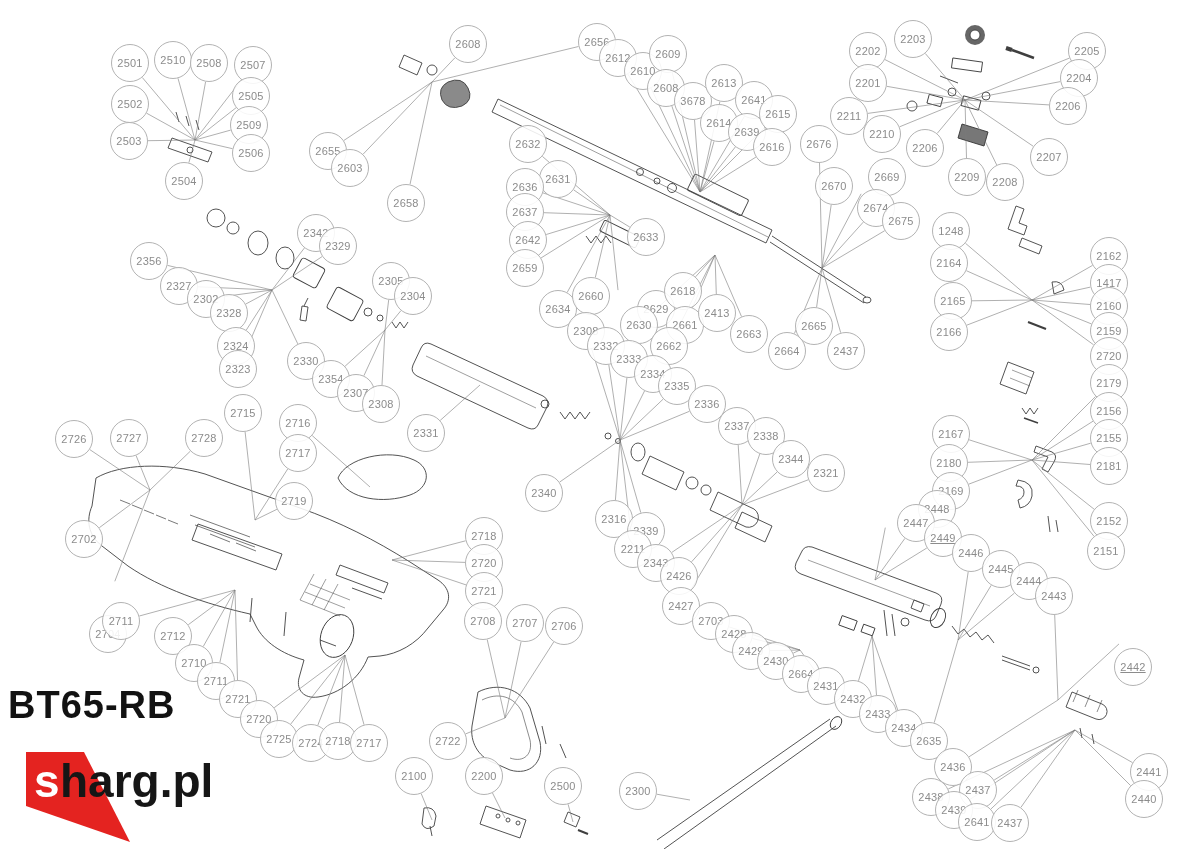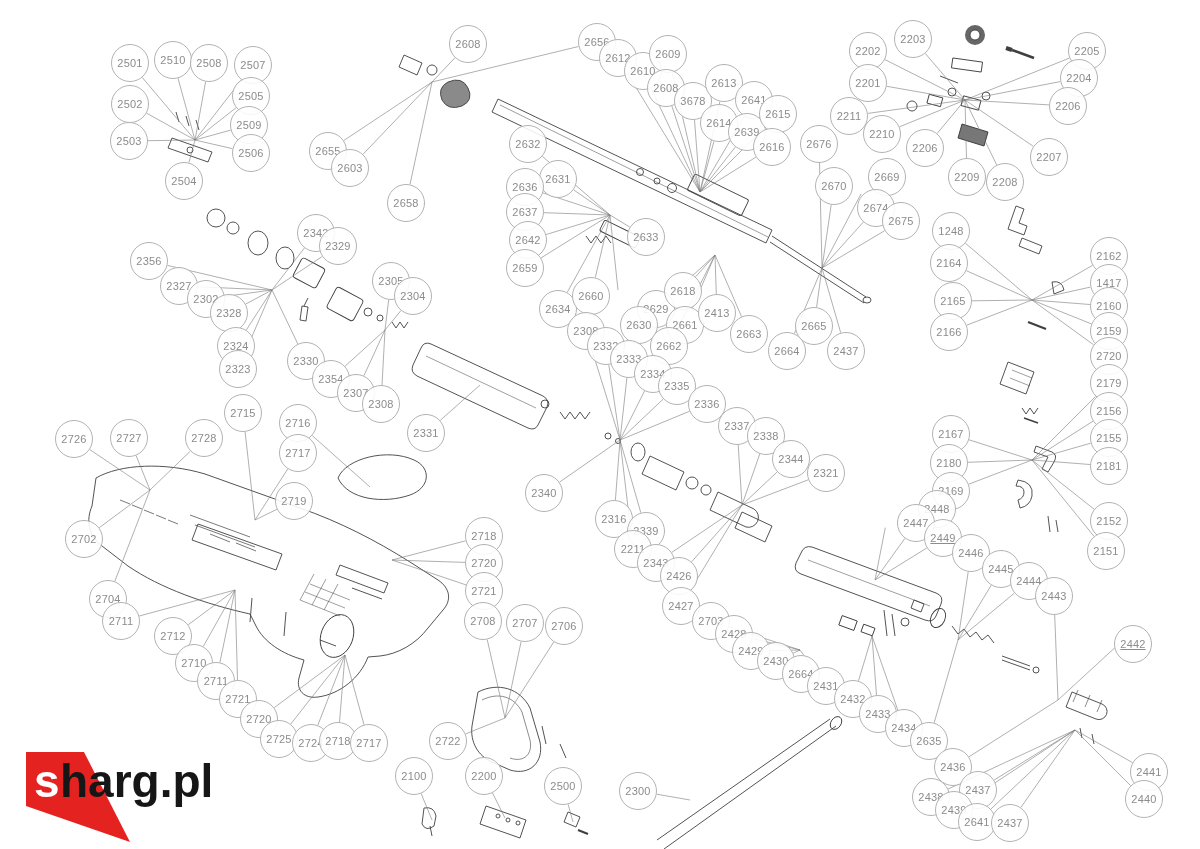--- a/index.html
+++ b/index.html
@@ -428,21 +428,21 @@
       <div class="callout" style="left: 129px; top: 438px; border: 1px solid rgb(179, 179, 179); color: rgb(140, 140, 140);">2727</div>
       <div class="callout" style="left: 204px; top: 438px; border: 1px solid rgb(179, 179, 179); color: rgb(140, 140, 140);">2728</div>
       <div class="callout" style="left: 243px; top: 413px; border: 1px solid rgb(179, 179, 179); color: rgb(140, 140, 140);">2715</div>
       <div class="callout" style="left: 298px; top: 423px; border: 1px solid rgb(179, 179, 179); color: rgb(140, 140, 140);">2716</div>
       <div class="callout" style="left: 298px; top: 453px; border: 1px solid rgb(179, 179, 179); color: rgb(140, 140, 140);">2717</div>
       <div class="callout" style="left: 294px; top: 501px; border: 1px solid rgb(179, 179, 179); color: rgb(140, 140, 140);">2719</div>
       <div class="callout" style="left: 84px; top: 539px; border: 1px solid rgb(179, 179, 179); color: rgb(140, 140, 140);">2702</div>
       <div class="callout" style="left: 484px; top: 536px; border: 1px solid rgb(179, 179, 179); color: rgb(140, 140, 140);">2718</div>
       <div class="callout" style="left: 484px; top: 563px; border: 1px solid rgb(179, 179, 179); color: rgb(140, 140, 140);">2720</div>
       <div class="callout" style="left: 484px; top: 591px; border: 1px solid rgb(179, 179, 179); color: rgb(140, 140, 140);">2721</div>
-      <div class="callout" style="left: 108px; top: 599px; border: 1px solid rgb(179, 179, 179); color: rgb(140, 140, 140);">2704</div>
+      <div class="callout" style="left: 108px; top: 634px; border: 1px solid rgb(179, 179, 179); color: rgb(140, 140, 140);">2704</div>
       <div class="callout" style="left: 121px; top: 621px; border: 1px solid rgb(179, 179, 179); color: rgb(140, 140, 140);">2711</div>
       <div class="callout" style="left: 173px; top: 636px; border: 1px solid rgb(179, 179, 179); color: rgb(140, 140, 140);">2712</div>
       <div class="callout" style="left: 194px; top: 663px; border: 1px solid rgb(179, 179, 179); color: rgb(140, 140, 140);">2710</div>
       <div class="callout" style="left: 216px; top: 681px; border: 1px solid rgb(179, 179, 179); color: rgb(140, 140, 140);">2711</div>
       <div class="callout" style="left: 238px; top: 699px; border: 1px solid rgb(179, 179, 179); color: rgb(140, 140, 140);">2721</div>
       <div class="callout" style="left: 259px; top: 719px; border: 1px solid rgb(179, 179, 179); color: rgb(140, 140, 140);">2720</div>
       <div class="callout" style="left: 279px; top: 739px; border: 1px solid rgb(179, 179, 179); color: rgb(140, 140, 140);">2725</div>
       <div class="callout" style="left: 311px; top: 743px; border: 1px solid rgb(179, 179, 179); color: rgb(140, 140, 140);">2724</div>
       <div class="callout" style="left: 338px; top: 741px; border: 1px solid rgb(179, 179, 179); color: rgb(140, 140, 140);">2718</div>
       <div class="callout" style="left: 369px; top: 743px; border: 1px solid rgb(179, 179, 179); color: rgb(140, 140, 140);">2717</div>
@@ -470,24 +470,25 @@
       <div class="callout" style="left: 853px; top: 699px; border: 1px solid rgb(179, 179, 179); color: rgb(140, 140, 140);">2432</div>
       <div class="callout" style="left: 878px; top: 714px; border: 1px solid rgb(179, 179, 179); color: rgb(140, 140, 140);">2433</div>
       <div class="callout" style="left: 904px; top: 728px; border: 1px solid rgb(179, 179, 179); color: rgb(140, 140, 140);">2434</div>
       <div class="callout" style="left: 929px; top: 741px; border: 1px solid rgb(179, 179, 179); color: rgb(140, 140, 140);">2635</div>
       <div class="callout" style="left: 953px; top: 767px; border: 1px solid rgb(179, 179, 179); color: rgb(140, 140, 140);">2436</div>
       <div class="callout" style="left: 978px; top: 790px; border: 1px solid rgb(179, 179, 179); color: rgb(140, 140, 140);">2437</div>
       <div class="callout" style="left: 931px; top: 797px; border: 1px solid rgb(179, 179, 179); color: rgb(140, 140, 140);">2438</div>
       <div class="callout" style="left: 954px; top: 810px; border: 1px solid rgb(179, 179, 179); color: rgb(140, 140, 140);">2439</div>
       <div class="callout" style="left: 977px; top: 822px; border: 1px solid rgb(179, 179, 179); color: rgb(140, 140, 140);">2641</div>
       <div class="callout" style="left: 1010px; top: 823px; border: 1px solid rgb(179, 179, 179); color: rgb(140, 140, 140);">2437</div>
-      <div class="callout" style="left: 1133px; top: 644px; border: 1px solid rgb(179, 179, 179); color: rgb(140, 140, 140); text-decoration: underline;">2442</div>
+      <div class="callout" style="left: 1133px; top: 667px; border: 1px solid rgb(179, 179, 179); color: rgb(140, 140, 140); text-decoration: underline;">2442</div>
       <div class="callout" style="left: 1149px; top: 772px; border: 1px solid rgb(179, 179, 179); color: rgb(140, 140, 140);">2441</div>
       <div class="callout" style="left: 1144px; top: 799px; border: 1px solid rgb(179, 179, 179); color: rgb(140, 140, 140);">2440</div>
     </div>
 
+  <div class="title">BT65-RB</div>
 
   <svg class="logo" viewBox="0 0 210 100">
     <polygon points="4,4 62,4 108,94 4,58" fill="#e42320"></polygon>
     <text x="12" y="49" class="logo-s">s</text>
     <text x="38" y="49" class="logo-rest">harg.pl</text>
   </svg>
 </div>
 
 </body></html>

